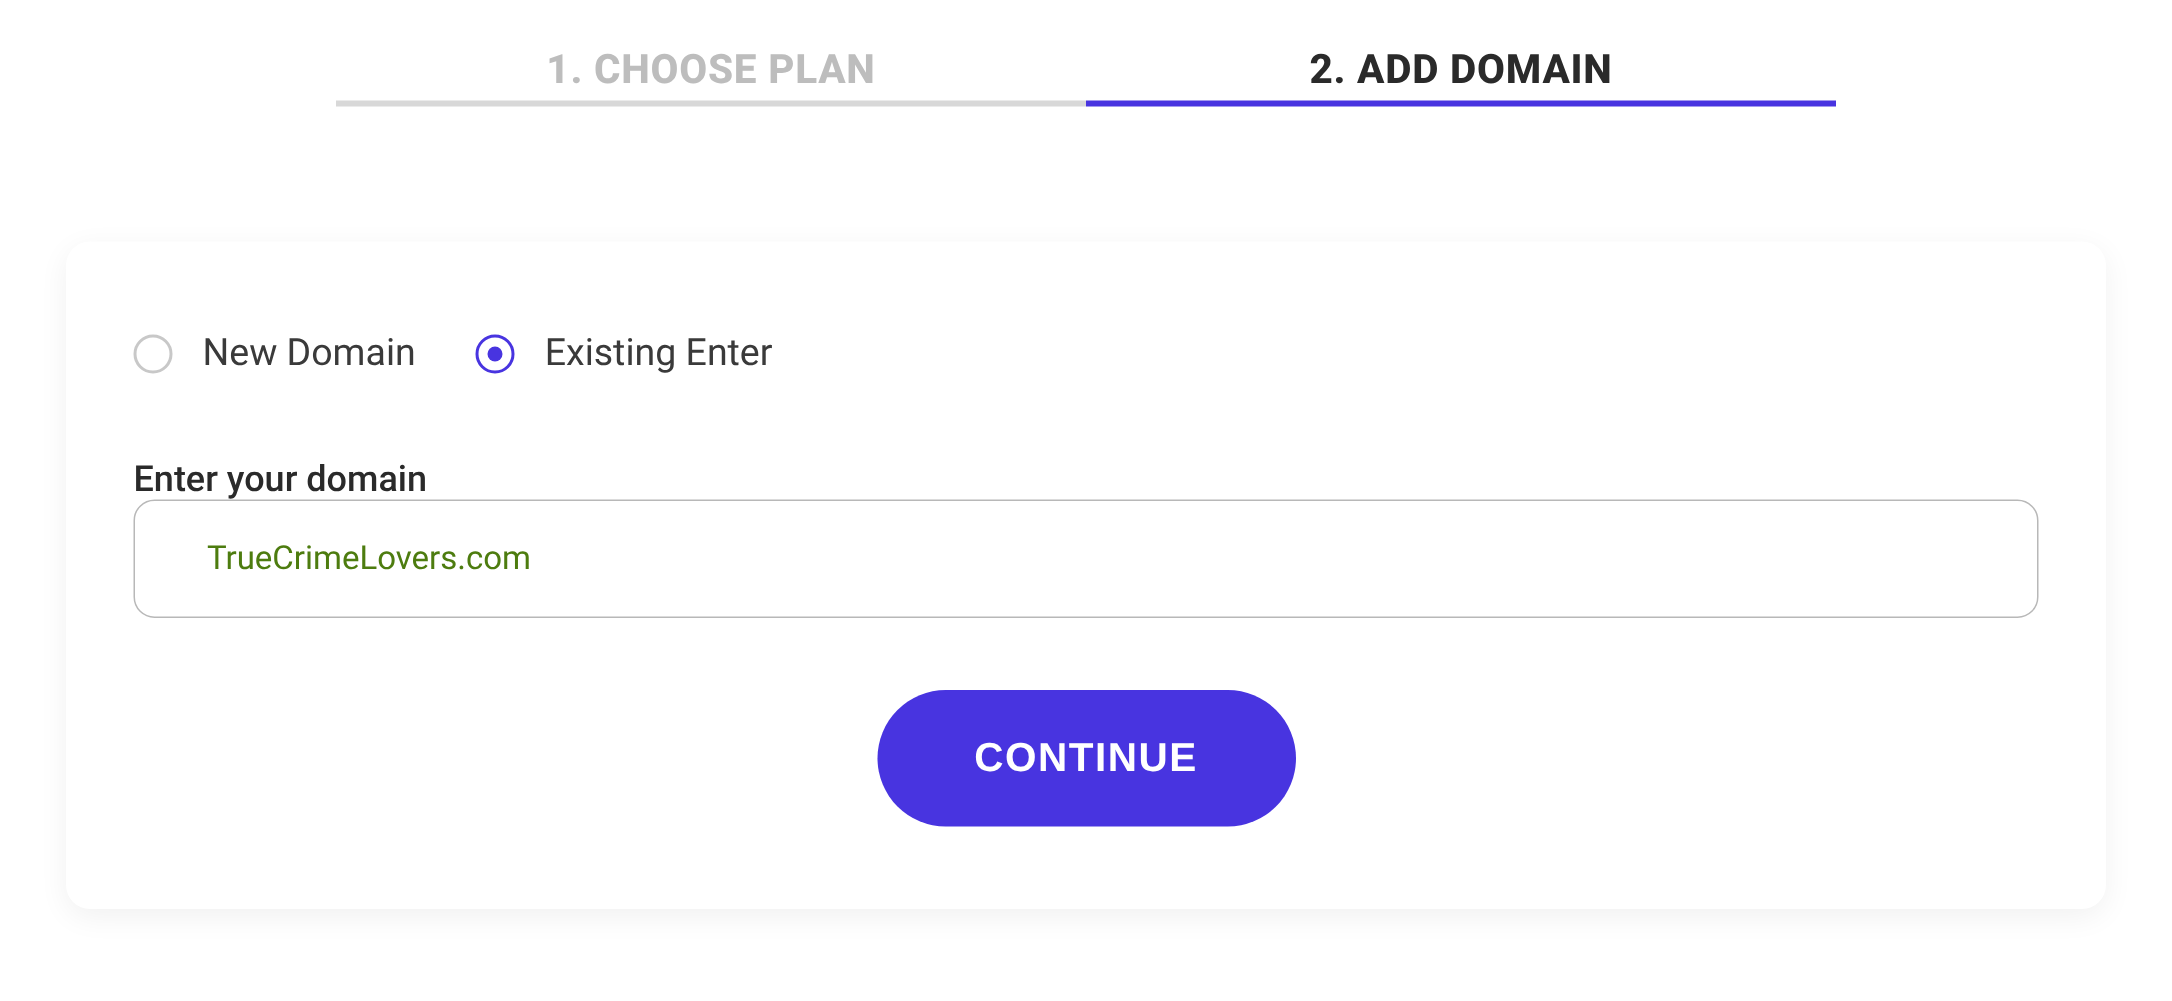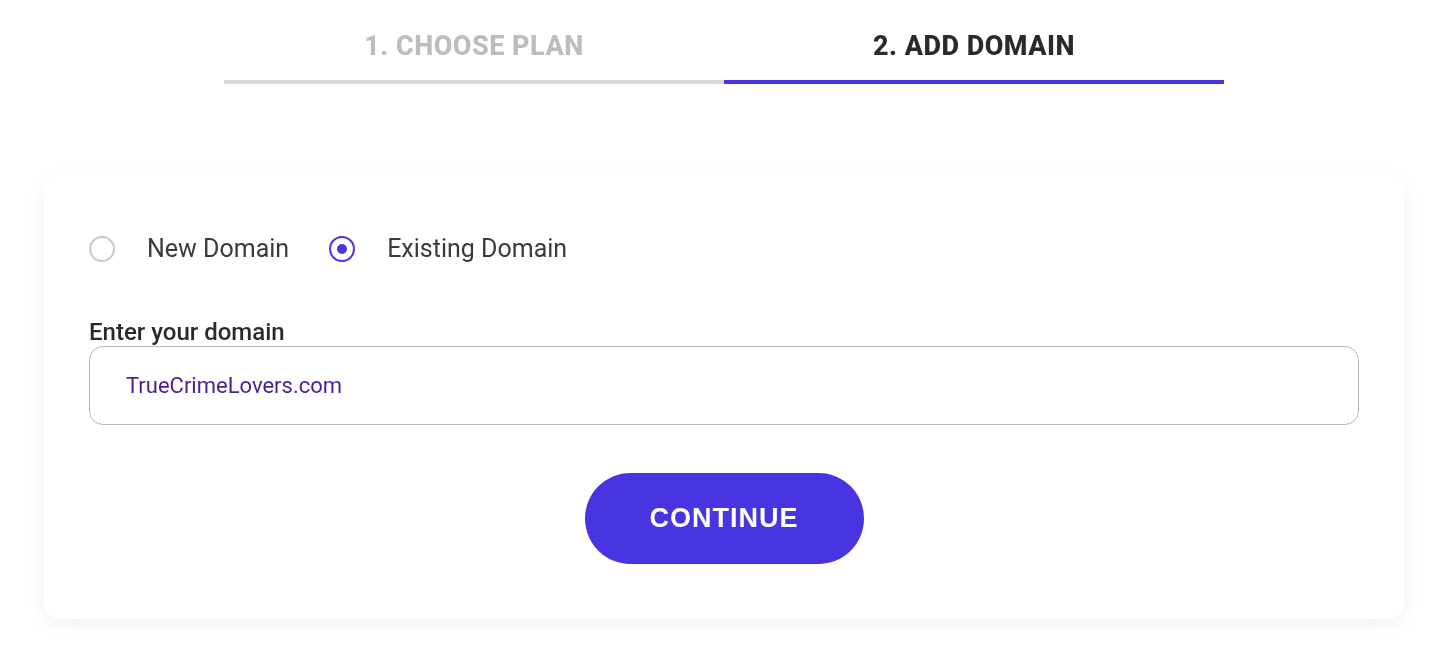--- a/index.html
+++ b/index.html
@@ -19,21 +19,21 @@
       margin: 0 auto;
     }
     .stepper {
       display: flex;
       max-width: 1000px;
       margin: 0 auto 90px auto;
     }
     .step {
       flex: 1;
       text-align: center;
-      padding-bottom: 18px;
+      padding-bottom: 5px;
       border-bottom: 4px solid #d8d8d8;
     }
     .step-label {
       font-size: 27px;
       font-weight: 800;
       letter-spacing: 0.5px;
       color: #bdbdbd;
       text-transform: uppercase;
     }
     .step.active {
@@ -52,21 +52,21 @@
     }
     .radio-group {
       display: flex;
       gap: 40px;
       margin-bottom: 55px;
       align-items: center;
     }
     .radio-option {
       display: flex;
       align-items: center;
-      gap: 32px;
+      gap: 20px;
       cursor: pointer;
     }
     .radio-circle {
       width: 26px;
       height: 26px;
       border-radius: 50%;
       border: 2px solid #c8c8c8;
       display: flex;
       align-items: center;
       justify-content: center;
@@ -91,26 +91,26 @@
       font-weight: 400;
     }
     .field-label {
       font-size: 24px;
       color: #2a2a2a;
       font-weight: 500;
       display: block;
     }
     .domain-input {
       width: 100%;
-      padding: 26px 36px;
+      padding: 26px 48px;
       font-size: 22px;
       border: 1px solid #b8b8b8;
       border-radius: 14px;
       outline: none;
-      color: #4c1d95;
+      color: #4d7c0f;
       font-family: inherit;
     }
     .button-row {
       display: flex;
       justify-content: center;
       margin-top: 48px;
     }
     .continue-btn {
       background: #4834e0;
       color: #ffffff;
@@ -142,21 +142,21 @@
       <label class="radio-option">
         <span class="radio-circle">
           
         </span>
         <span class="radio-label">New Domain</span>
       </label>
       <label class="radio-option selected">
         <span class="radio-circle">
           <span class="radio-dot"></span>
         </span>
-        <span class="radio-label">Existing Domain</span>
+        <span class="radio-label">Existing Enter</span>
       </label>
     </div>
 
     <label class="field-label">Enter your domain</label>
     <input type="text" class="domain-input" value="TrueCrimeLovers.com" style="">
 
     <div class="button-row">
       <button class="continue-btn">CONTINUE</button>
     </div>
   </div>

